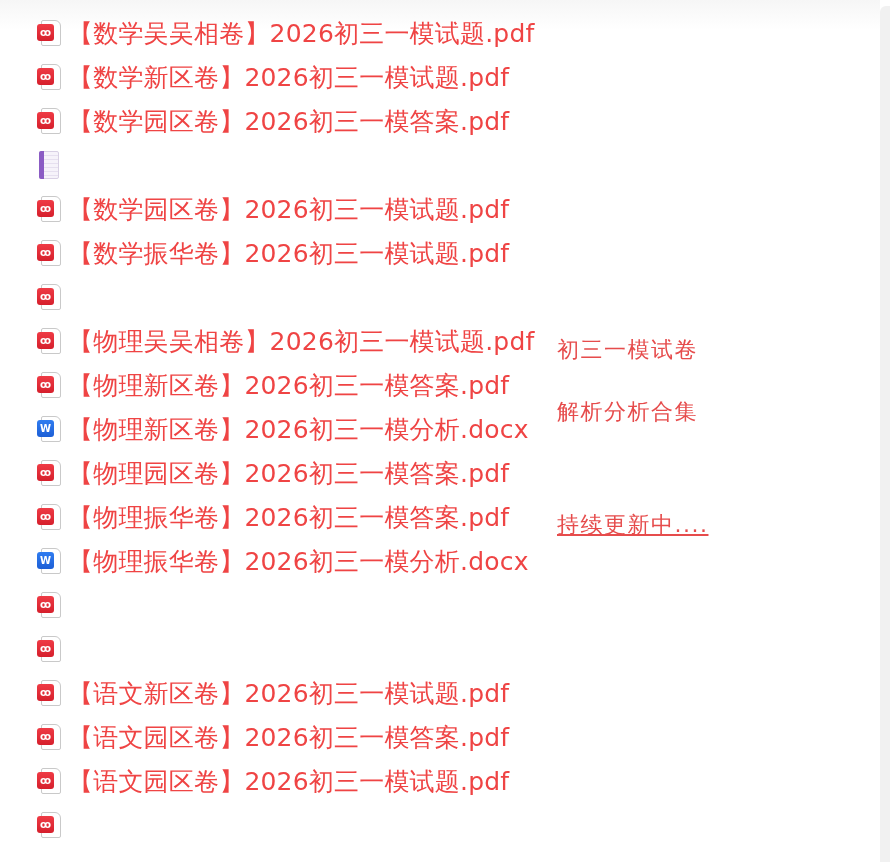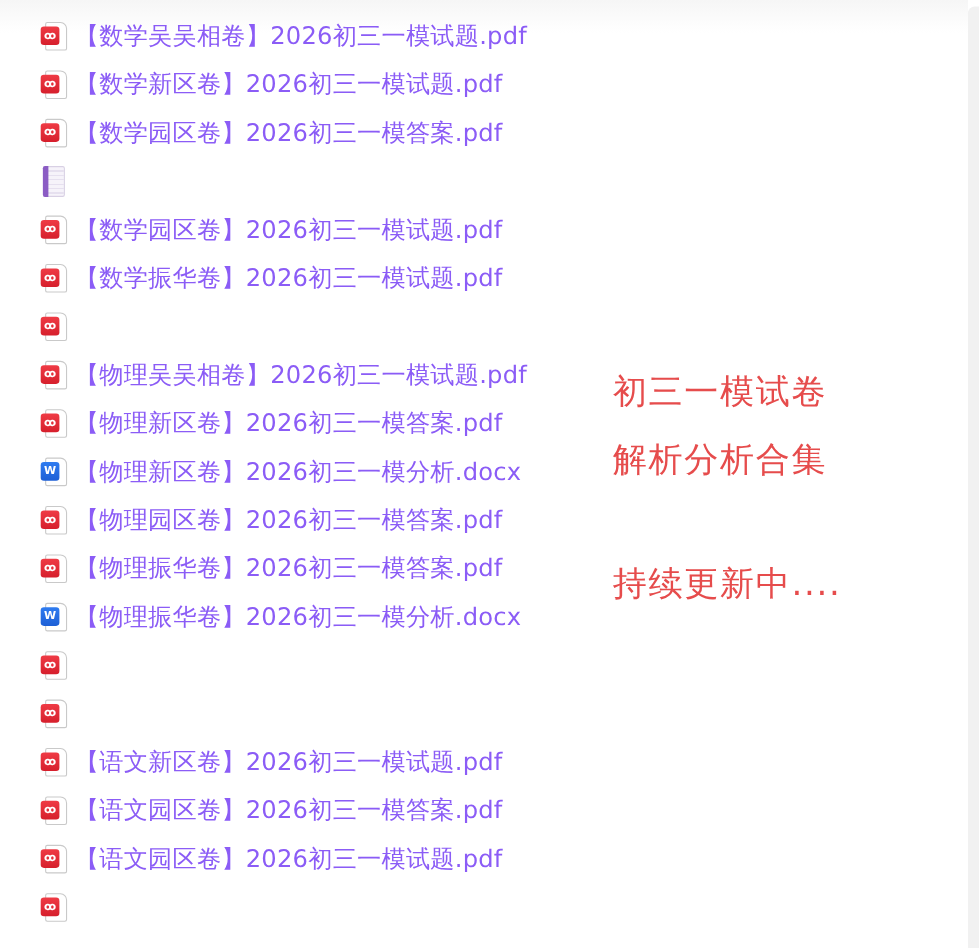--- a/index.html
+++ b/index.html
@@ -83,35 +83,35 @@
       background: repeating-linear-gradient(#f6f3fa 0 3px, #e6e0ef 3px 4px);
     }
     .file-icon.png .stripe {
       position: absolute;
       left: 3px; top: 0px;
       width: 5px; height: 28px;
       background: #8b5cc4;
       border-radius: 2px 0 0 2px;
     }
     .file-name {
-      font-size: 22px;
-      color: #8b5cf6;
+      font-size: 25px;
+      color: #ef4444;
       letter-spacing: 0.2px;
     }
     .promo {
       position: absolute;
       left: 557px;
       color: #e64c4c;
-      font-size: 31px;
+      font-size: 22px;
       letter-spacing: 1.5px;
       white-space: nowrap;
     }
     .promo.line1 { top: 335px; }
     .promo.line2 { top: 397px; }
-    .promo.line3 { top: 510px; }
+    .promo.line3 { top: 510px; text-decoration: underline; }
   </style>
 </head>
 <body>
 
 <div class="top-fade"></div>
 <div class="scroll-track"></div>
 
 <ul class="file-list" id="file-list">
     <li class="file-row">
       <span class="file-icon pdf">

